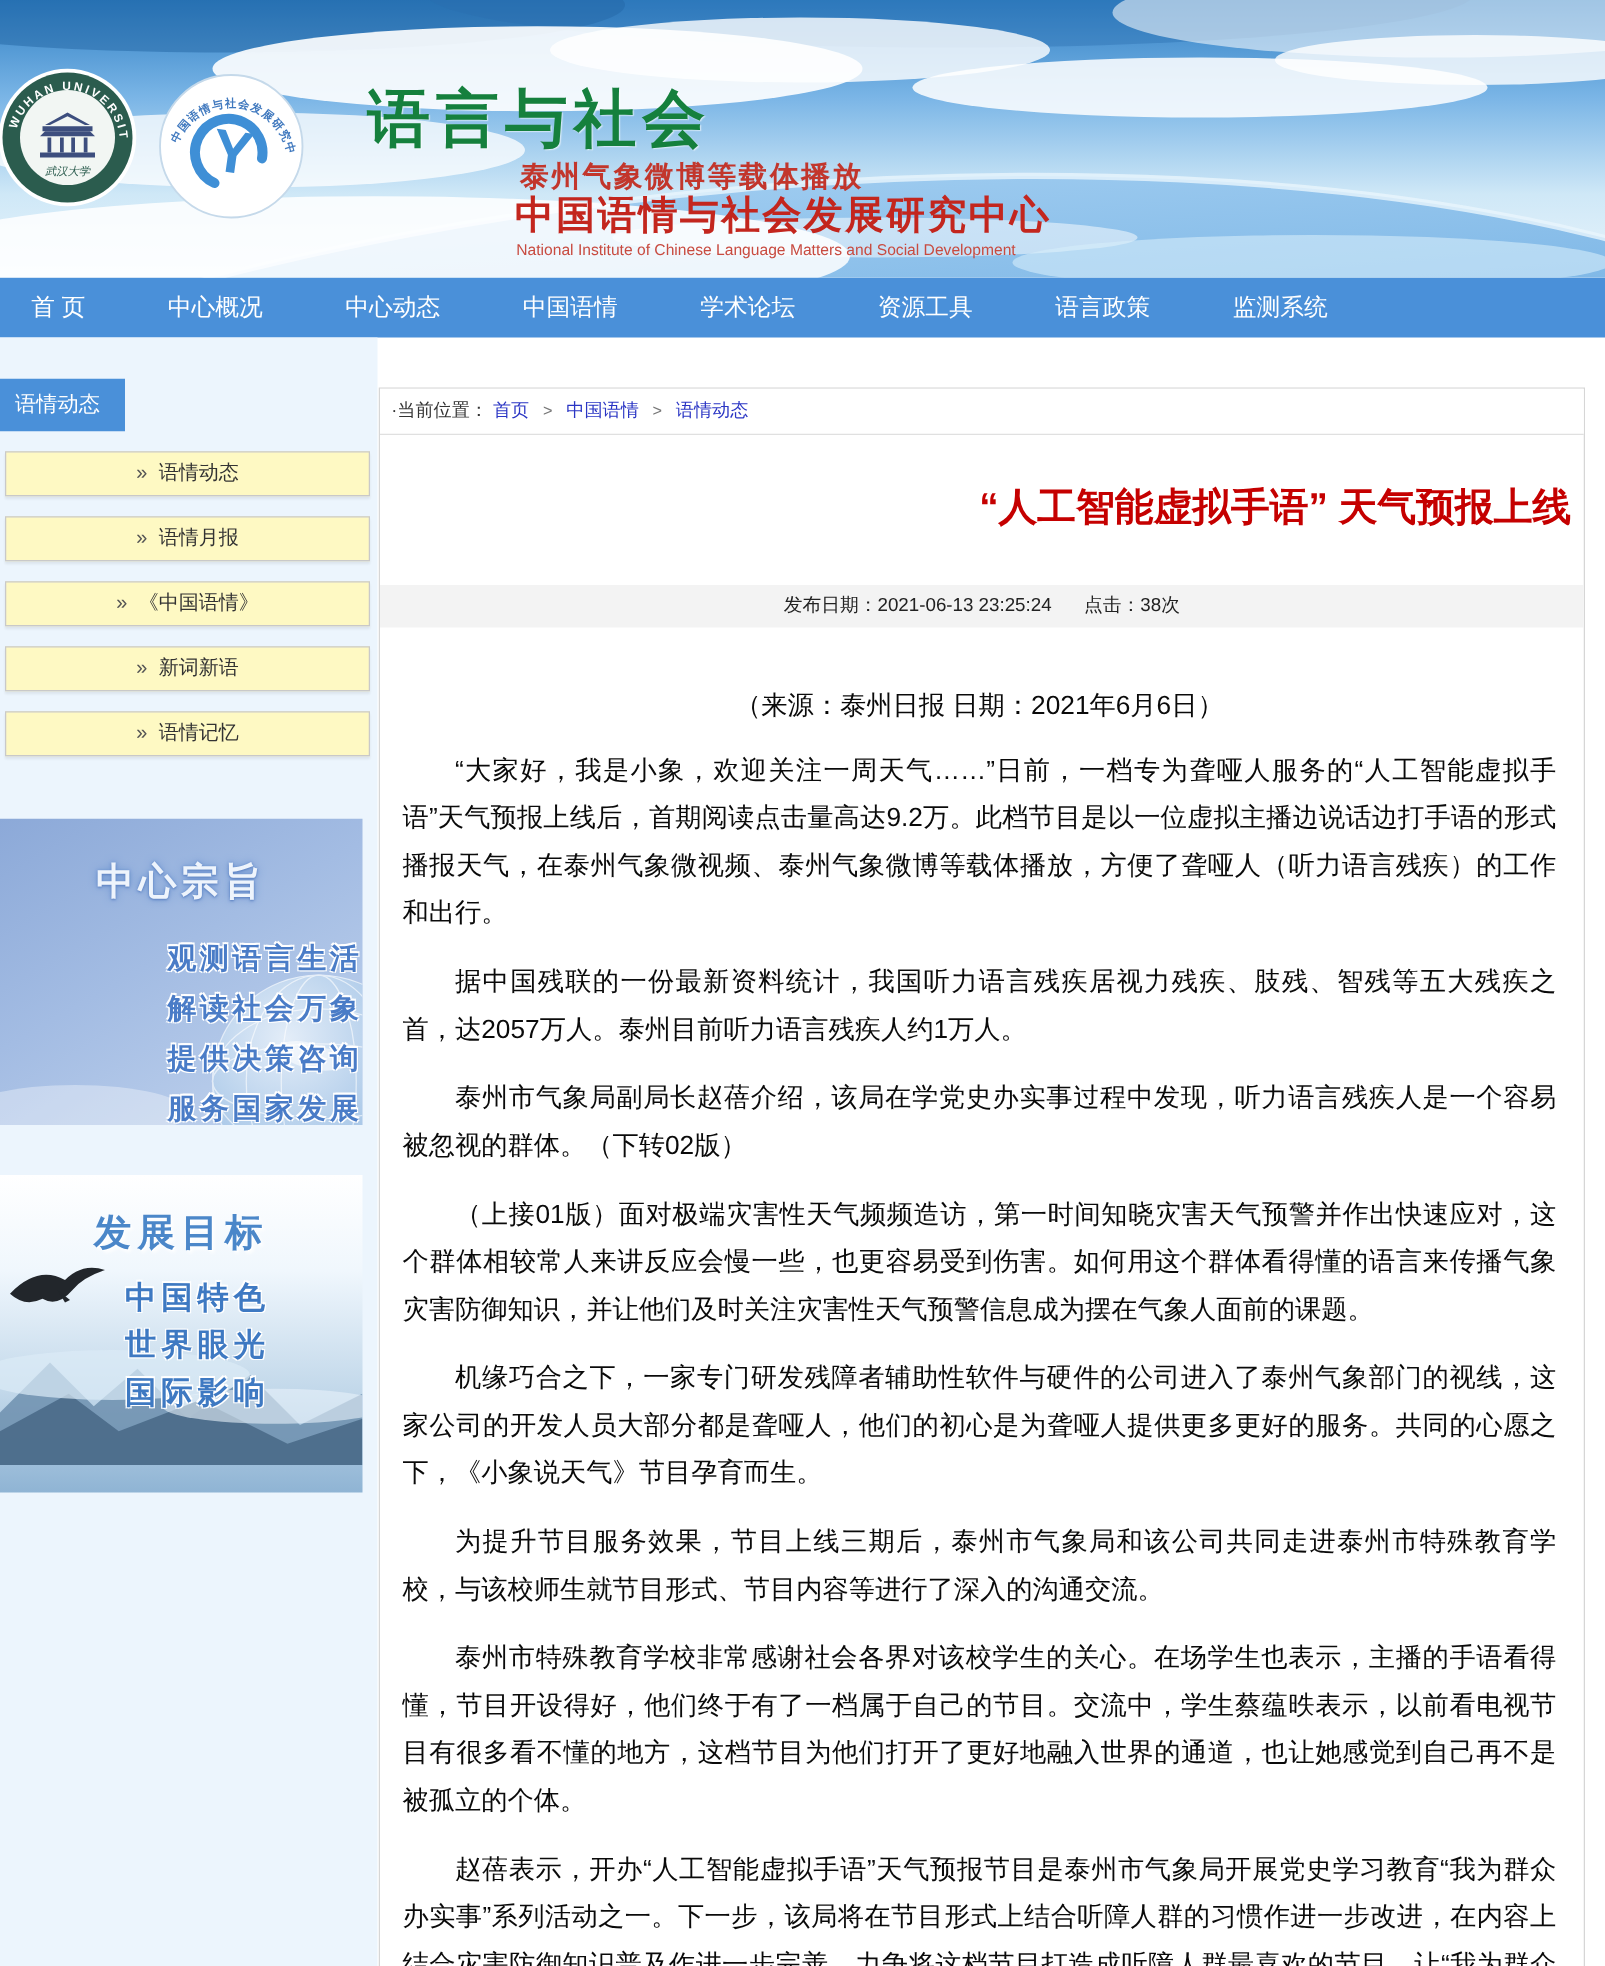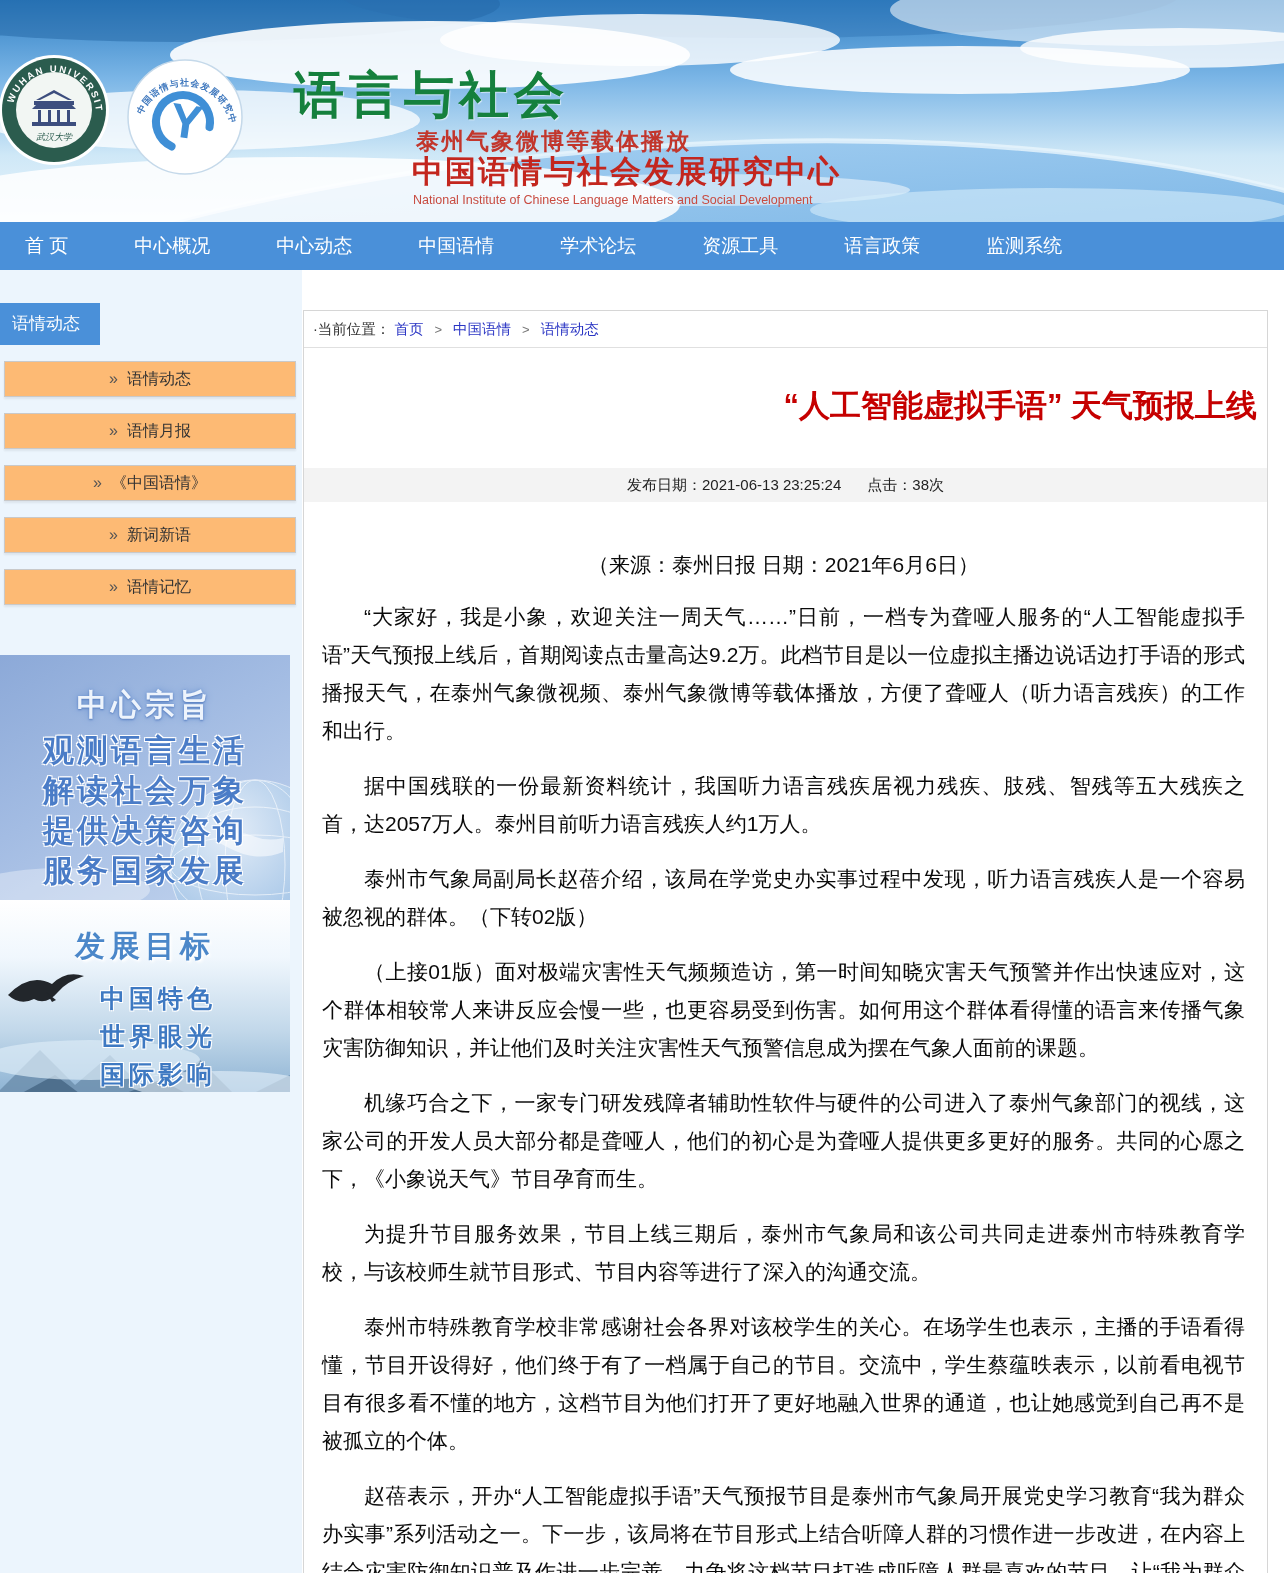--- a/index.html
+++ b/index.html
@@ -34,39 +34,39 @@
   .nav-item:first-child { margin-left:25px; }
   
   .page { display:flex; align-items:flex-start; min-height:1303px; }
   .sidebar { width:302px; background:#ecf5fd; min-height:1303px; flex:none; }
   .sidebar-tab {
     width:100px; height:42px; margin-top:33px; background:#4a90d9; color:#fff;
     font-size:17px; line-height:42px; padding-left:12px; cursor:pointer;
   }
   .menu { padding:16px 6px 8px 4px; }
   .menu-item {
-    height:36px; line-height:34px; background:#fdba74; border:1px solid #c9c9c9;
+    height:36px; line-height:34px; background:#fef9c3; border:1px solid #c9c9c9;
     box-shadow:0 2px 2px rgba(0,0,0,.07); margin-bottom:16px; text-align:center;
     font-size:16px; color:#333; cursor:pointer;
   }
   .menu-item .bullet { margin-right:9px; color:#555; }
   .side-box { width:290px; position:relative; overflow:hidden; }
   .purpose-box { height:245px; margin-top:26px;
     background:linear-gradient(150deg,#8ca9d8 0%,#a3bce3 45%,#c2d4ee 100%); }
   .purpose-title {
     position:relative; margin-top:30px; text-align:center; font-size:30px; font-weight:bold;
     color:#eef4fc; letter-spacing:4px;
     text-shadow:0 1px 2px #5a7fc0, 0 0 7px #6b93cf, 0 0 2px #7aa0d8;
   }
   .purpose-lines {
-    position:relative; margin-top:5px; text-align:center; font-size:31px; font-weight:bold;
+    position:relative; margin-top:20px; text-align:right; font-size:23px; font-weight:bold;
     color:#4a7cc7; line-height:40px; letter-spacing:3px;
     text-shadow:-1px -1px 0 #fff, 1px -1px 0 #fff, -1px 1px 0 #fff, 1px 1px 0 #fff;
   }
-  .goal-box { height:192px; 
+  .goal-box { height:254px; margin-top:40px;
     background:linear-gradient(#ffffff 0%,#f0f7fd 30%,#c2d8ea 68%,#8fb4d4 100%); }
   .goal-title {
     position:relative; margin-top:26px; text-align:center; font-size:30px; font-weight:bold;
     color:#4b87c9; letter-spacing:5px; text-shadow:1px 1px 0 #fff, 2px 2px 3px rgba(255,255,255,.9);
   }
   .goal-lines {
     position:relative; margin-top:12px; text-align:center; font-size:25px; font-weight:bold;
     color:#3e79c2; line-height:38px; letter-spacing:4px; padding-left:26px;
     text-shadow:-1px -1px 0 #fff, 1px -1px 0 #fff, -1px 1px 0 #fff, 1px 1px 0 #fff;
   }

